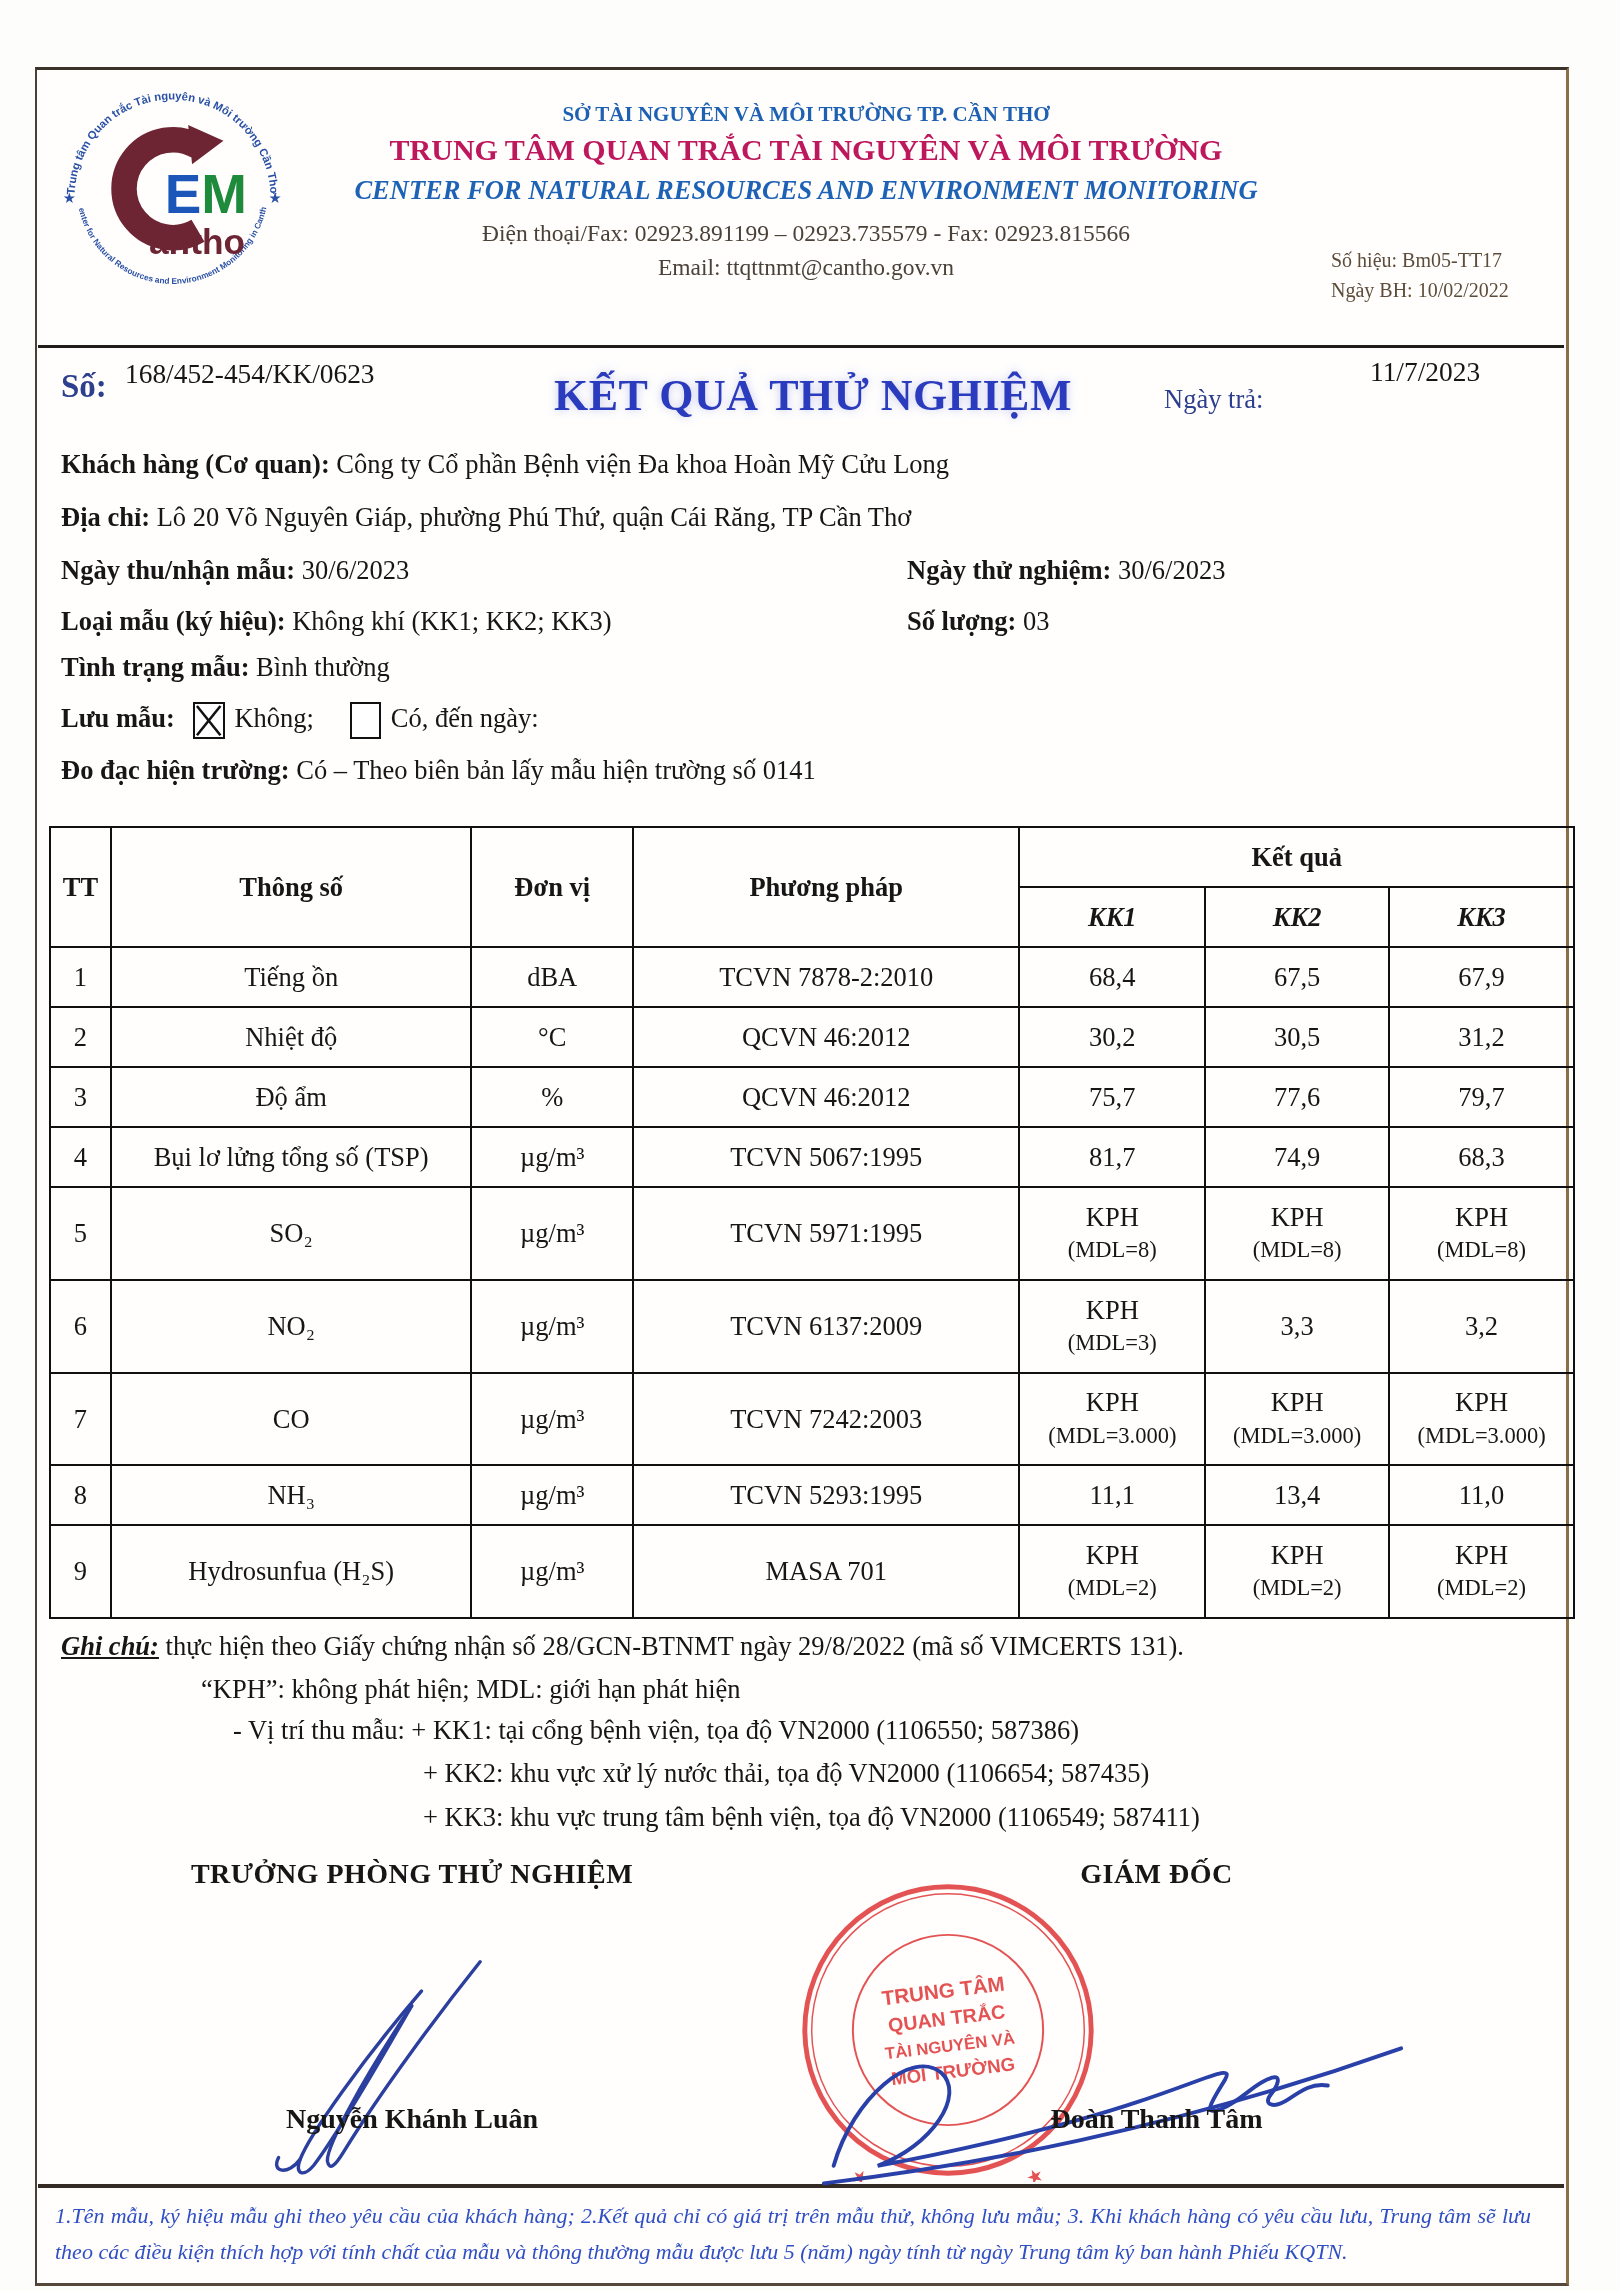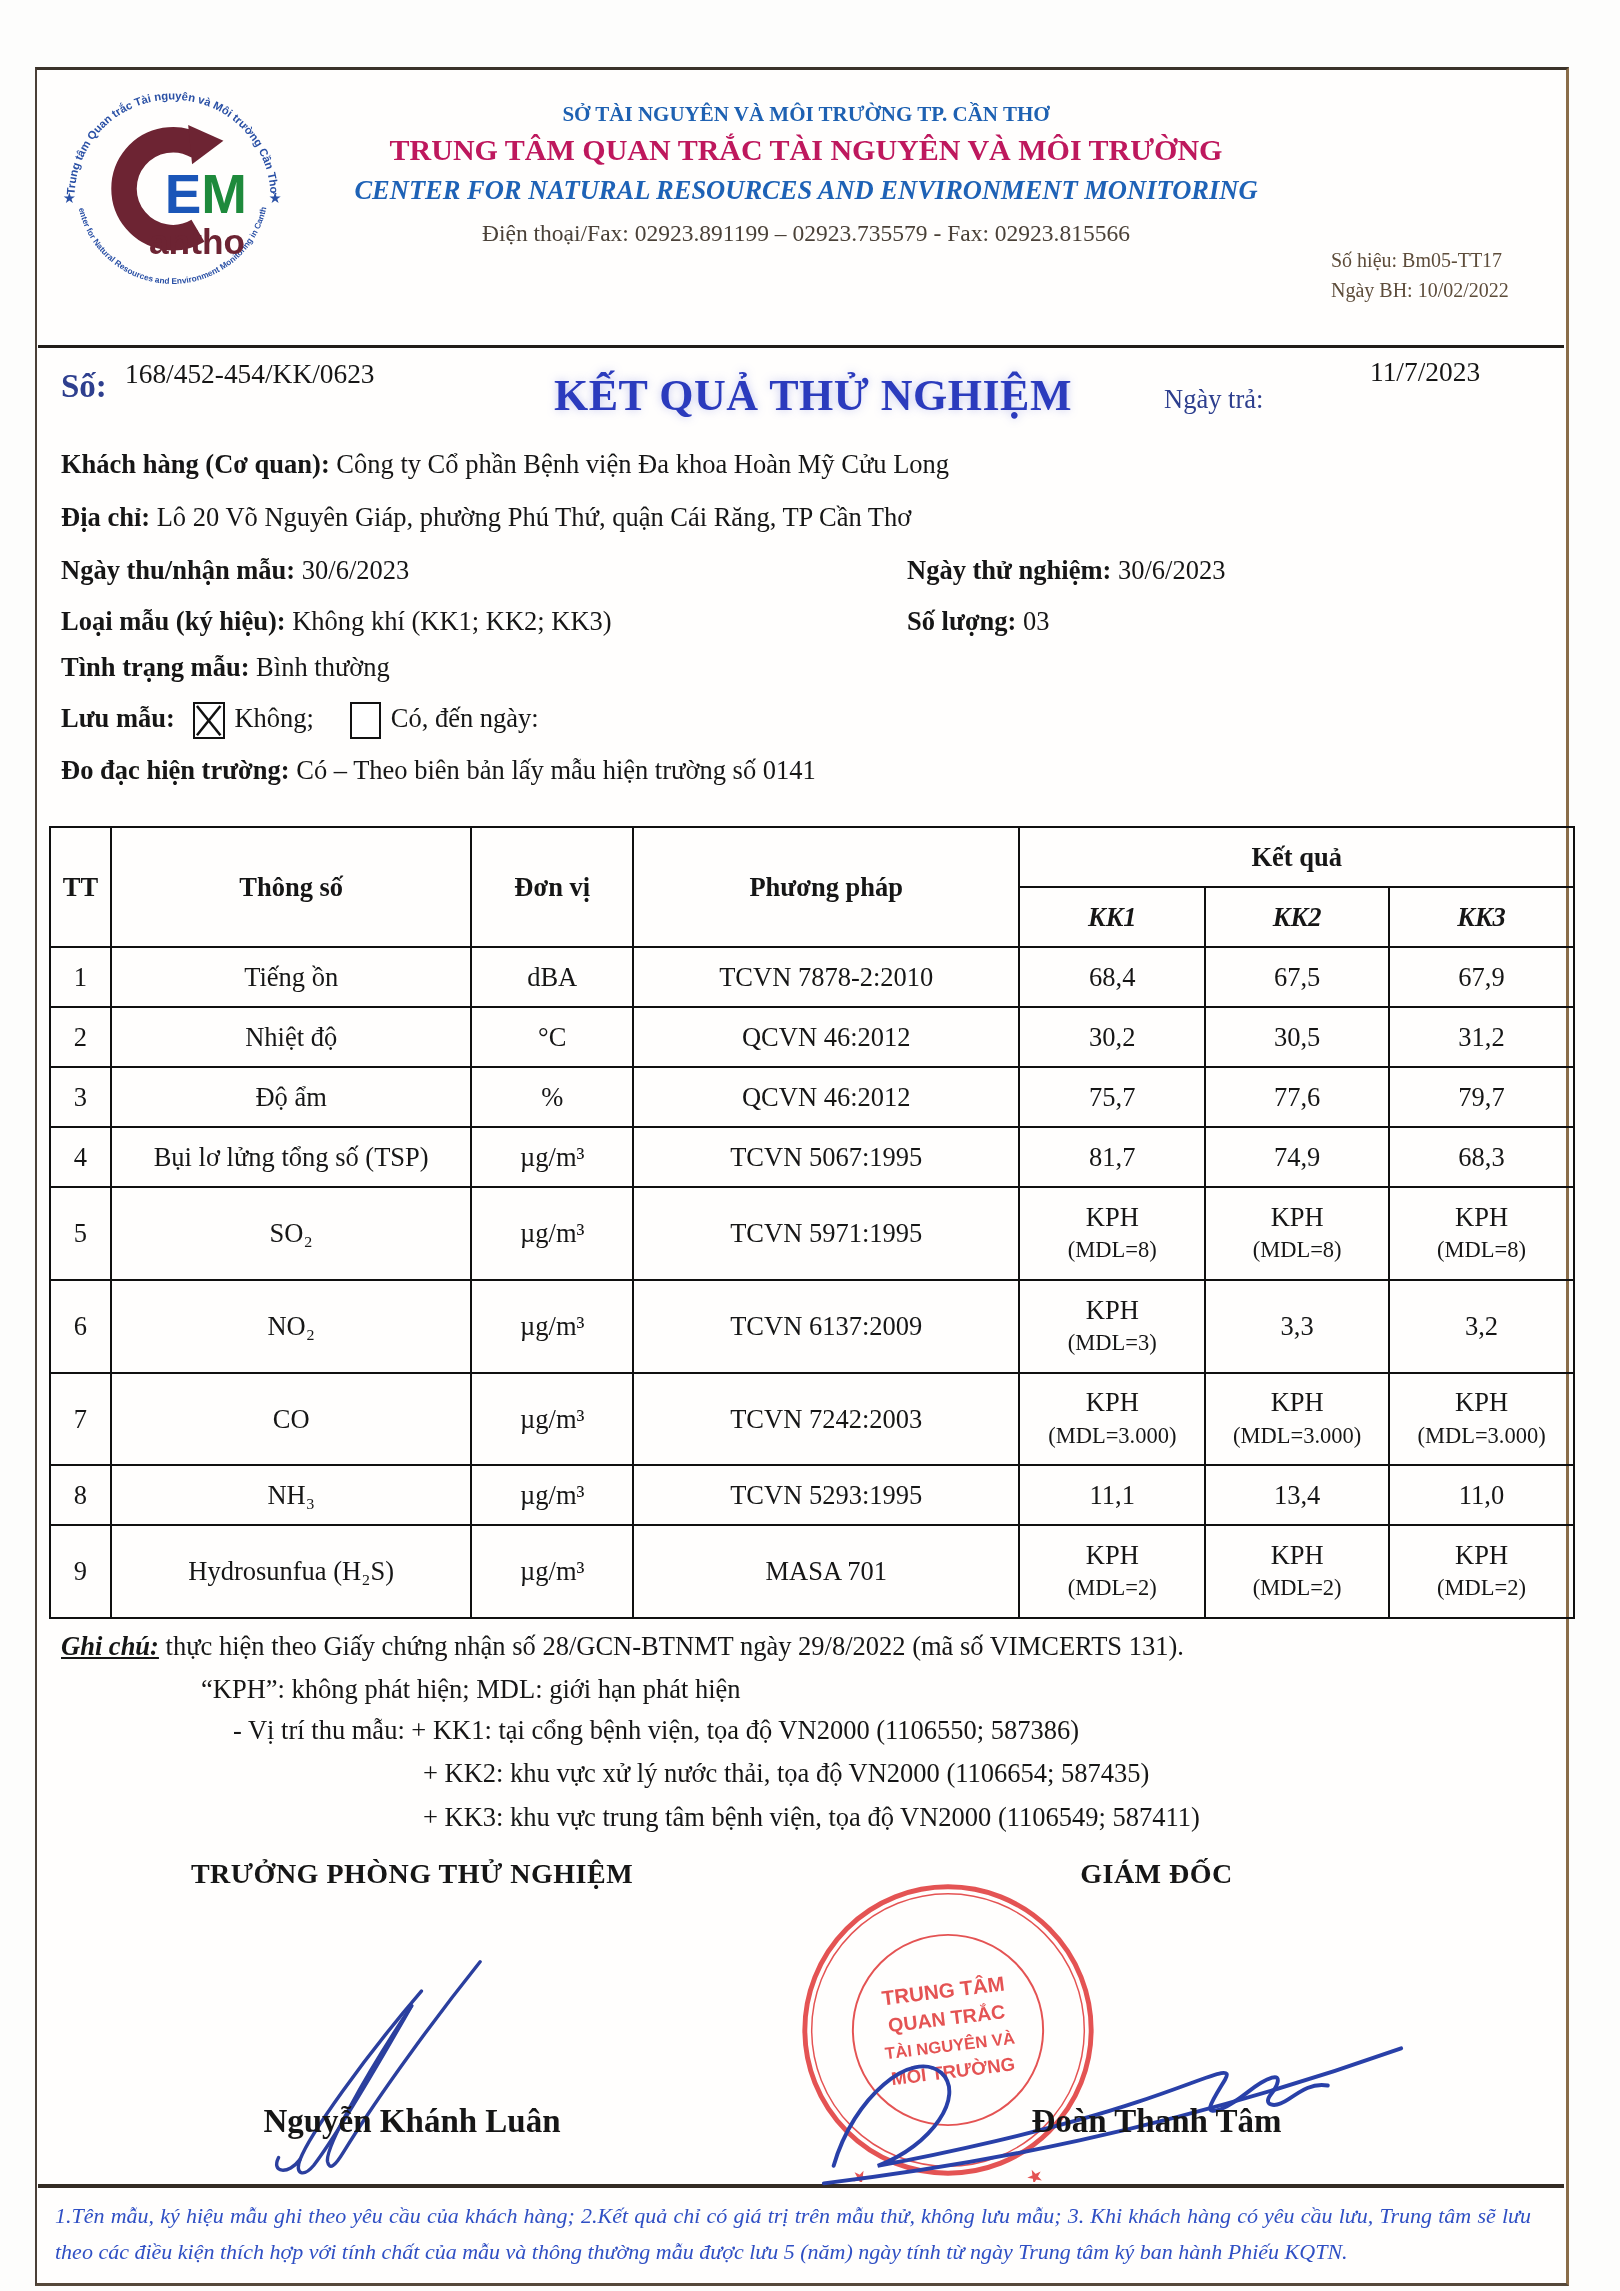--- a/index.html
+++ b/index.html
@@ -53,21 +53,21 @@
   table.results th{font-weight:bold;}
   th.sub{font-style:italic;}
   td.left{text-align:left;padding-left:9.8px;}
   td .mdl{font-size:22.5px;line-height:1.45;}
   thead th{height:27.4px;}
   
   .note-line{font-size:26.5px;white-space:nowrap;}
   .gc-label{font-weight:bold;font-style:italic;text-decoration:underline;}
   
   .sig-title{font-size:28px;font-weight:bold;text-align:center;letter-spacing:0.5px;}
-  .sig-name{font-size:33px;font-weight:bold;text-align:center;}
+  .sig-name{font-size:28px;font-weight:bold;text-align:center;}
   .z2{z-index:2;} .z3{z-index:3;} .z4{z-index:4;}
   
   .footer-note{left:55px;top:2198px;width:1476px;font-size:22px;font-style:italic;
     color:#2f4fc4;line-height:1.62;text-align:justify;}
 </style>
 </head>
 <body>
 
 <div class="abs sheet"></div>
 
@@ -90,20 +90,21 @@
     <text x="112" y="138" font-size="56" font-weight="bold" font-family="Liberation Sans, sans-serif"><tspan fill="#1b56b8">E</tspan><tspan fill="#1e8a3c">M</tspan></text>
     <text x="96" y="180" font-size="36" font-weight="bold" fill="#6d2433" font-family="Liberation Sans, sans-serif">antho</text>
   </svg>
 </div>
 
 <div class="abs org-block">
   <div class="org-dept">SỞ TÀI NGUYÊN VÀ MÔI TRƯỜNG TP. CẦN THƠ</div>
   <div class="org-center">TRUNG TÂM QUAN TRẮC TÀI NGUYÊN VÀ MÔI TRƯỜNG</div>
   <div class="org-en">CENTER FOR NATURAL RESOURCES AND ENVIRONMENT MONITORING</div>
   <div class="org-phone">Điện thoại/Fax: 02923.891199 – 02923.735579  - Fax: 02923.815566</div>
+  <div class="org-email">Email: ttqttnmt@cantho.gov.vn</div>
 </div>
 <div class="abs form-code">
   <div>Số hiệu: Bm05-TT17</div>
   <div>Ngày BH: 10/02/2022</div>
 </div>
 <div class="abs hr1"></div>
 
 <div class="abs so-label">Số:</div>
 <div class="abs so-value">168/452-454/KK/0623</div>
 <div class="abs doc-title">KẾT QUẢ THỬ NGHIỆM</div>

